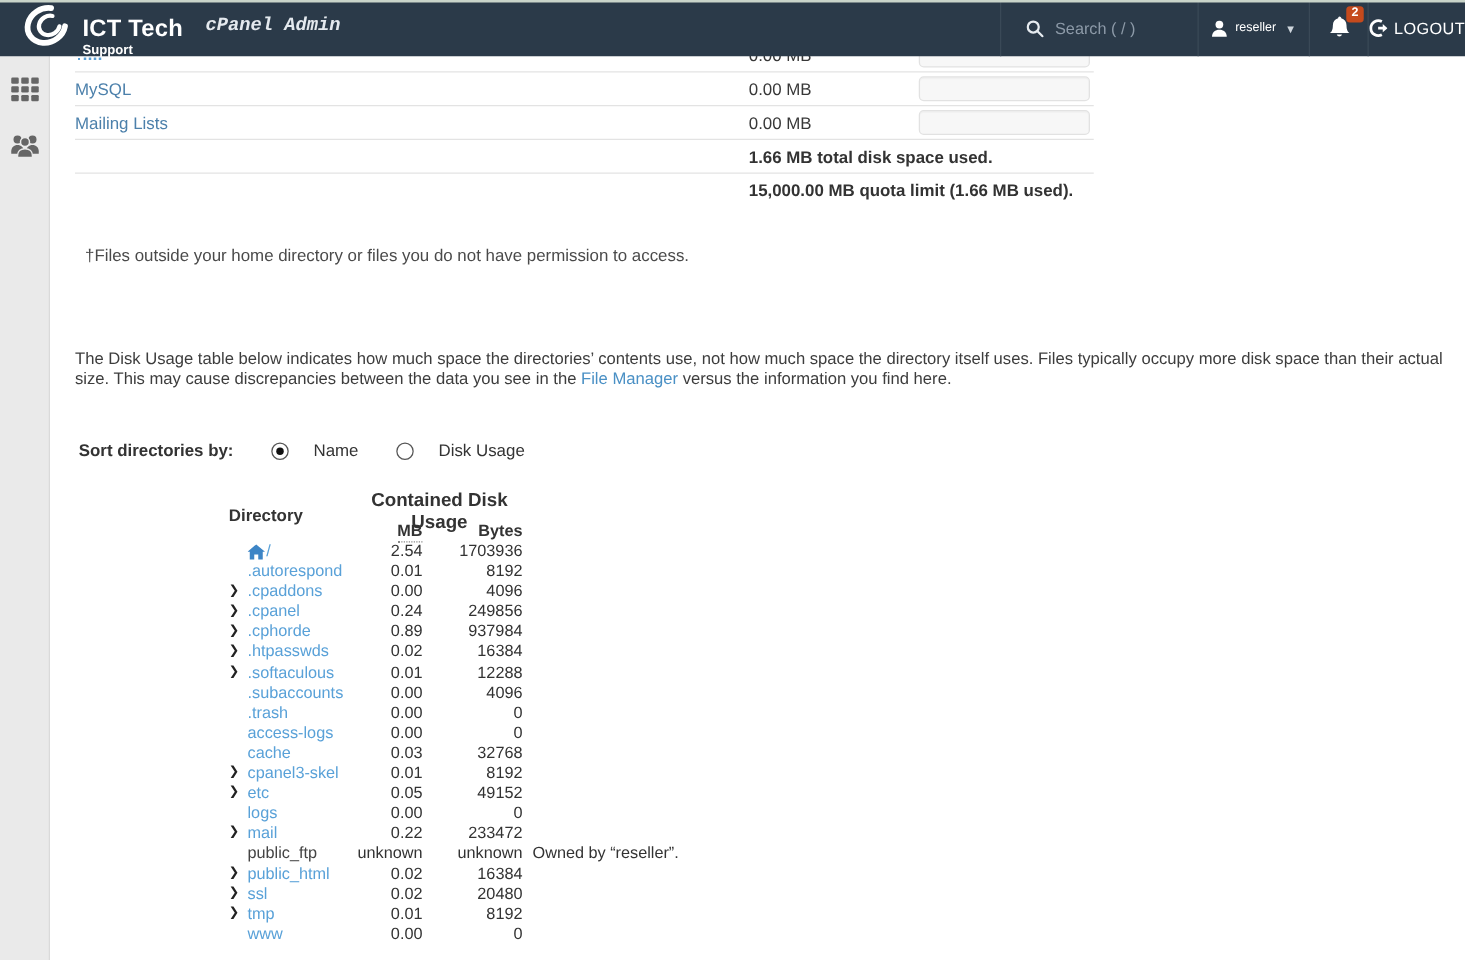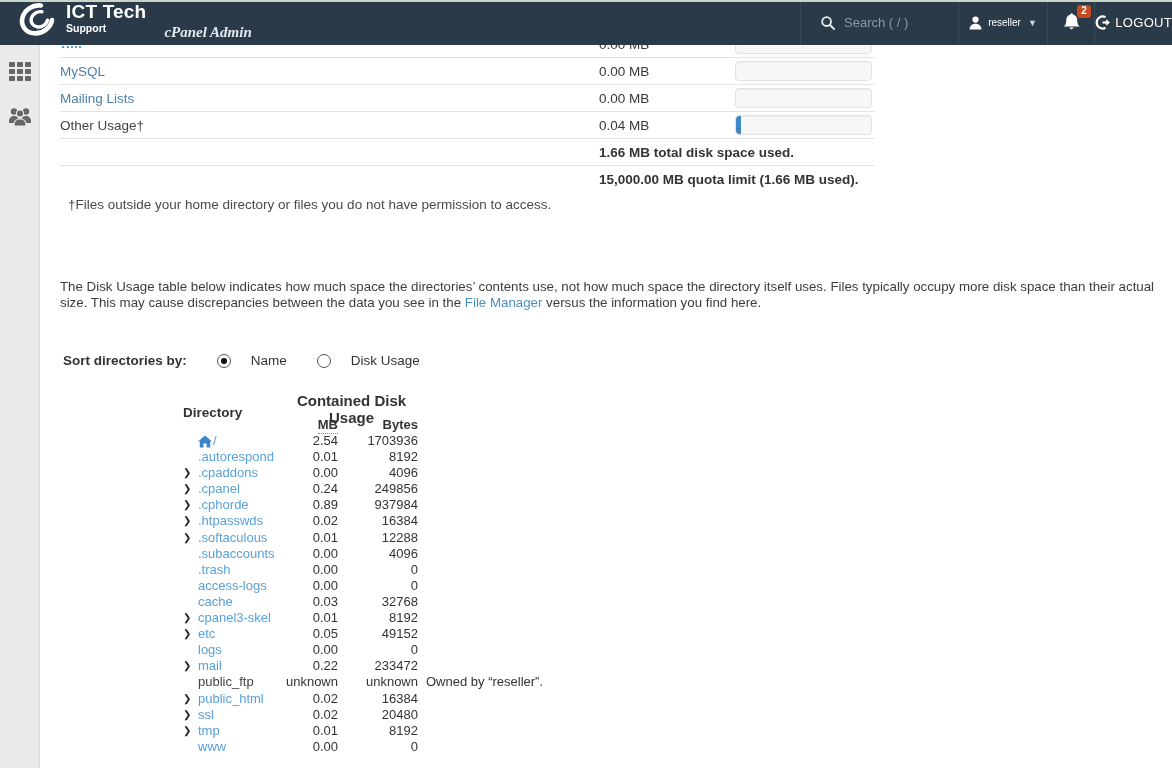--- a/index.html
+++ b/index.html
@@ -6,27 +6,27 @@
   html,body { width:1172px; height:768px; }
   body {
     font-family:"Liberation Sans","DejaVu Sans",sans-serif;
     background:#fff; color:#383838; overflow:hidden; position:relative;
     font-size:13.5px;
   }
 
   
   .topstrip { position:absolute; top:0; left:0; right:0; height:2px; background:#c9d4c9; z-index:12; }
   .navbar { position:absolute; top:0; left:0; right:0; height:45px; background:#2b3a49; z-index:10; }
-  .brand { position:absolute; left:18px; top:2px; height:43px; display:flex; align-items:flex-start; cursor:pointer; }
+  .brand { position:absolute; left:18px; top:2px; height:43px; display:flex; align-items:flex-end; cursor:pointer; }
   .logo-mark { width:44px; height:42px; }
   .brand-text { margin-left:4px; line-height:1; }
   .brand-title { color:#fff; font-weight:bold; font-size:19px; letter-spacing:.2px; }
   .brand-sub { color:#fff; font-weight:bold; font-size:10.5px; margin-top:2px; }
-  .brand-app { font-family:Liberation Serif, serif; font-style:italic; font-weight:bold;
-               color:#e4e9ee; font-size:15px; margin-left:18px; align-self:flex-end; padding-bottom:4px; }
+  .brand-app { font-family:Liberation Mono, monospace; font-style:italic; font-weight:bold;
+               color:#e4e9ee; font-size:15px; margin-left:18px; align-self:flex-end; padding-bottom:16px; }
   .nav-right { position:absolute; left:800px; right:0; top:0; bottom:0; display:flex; }
   .nav-cell { border-left:1px solid #3a4957; display:flex; align-items:center; color:#fff; }
   .cell-search { width:158px; padding-left:20px; }
   .cell-user { width:90px; justify-content:center; cursor:pointer; }
   .cell-bell { width:47px; justify-content:center; cursor:pointer; }
   .cell-logout { flex:1; justify-content:center; cursor:pointer; }
   .search-ico { width:14px; height:14px; flex:0 0 auto; }
   .search-input { background:transparent; border:none; outline:none; color:#dfe5ea;
                   font-size:13px; margin-left:9px; width:110px; font-family:inherit; }
   .search-input::placeholder { color:#8d9aa8; }
@@ -117,27 +117,20 @@
             <span class="ufill" style="width: 0%;"></span>
           </span>
         </div>
         <div class="urow">
           <span class="ulabel ulink">Mailing Lists</span>
           <span class="uval">0.00 MB</span>
           <span class="ubar">
             <span class="ufill" style="width: 0%;"></span>
           </span>
         </div>
-        <div class="urow">
-          <span class="ulabel">Other Usage†</span>
-          <span class="uval">0.04 MB</span>
-          <span class="ubar">
-            <span class="ufill" style="width: 4%;"></span>
-          </span>
-        </div>
       </div>
     <div class="totalrow">
       <span class="total-text">1.66 MB total disk space used.</span>
     </div>
     <div class="quotarow">
       <span class="total-text">15,000.00 MB quota limit (1.66 MB used).</span>
     </div>
   </div>
   <div class="footnote">†Files outside your home directory or files you do not have permission to access.</div>
 

